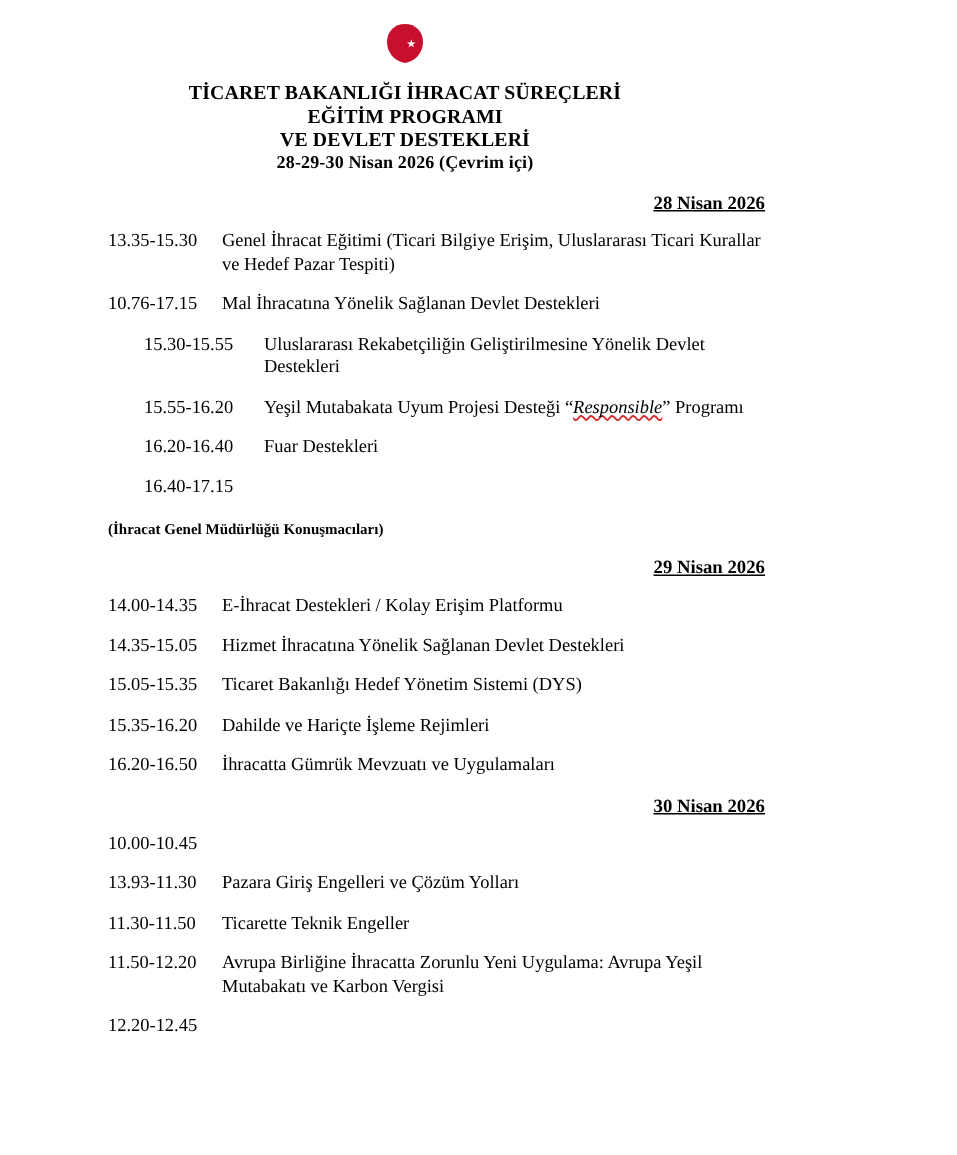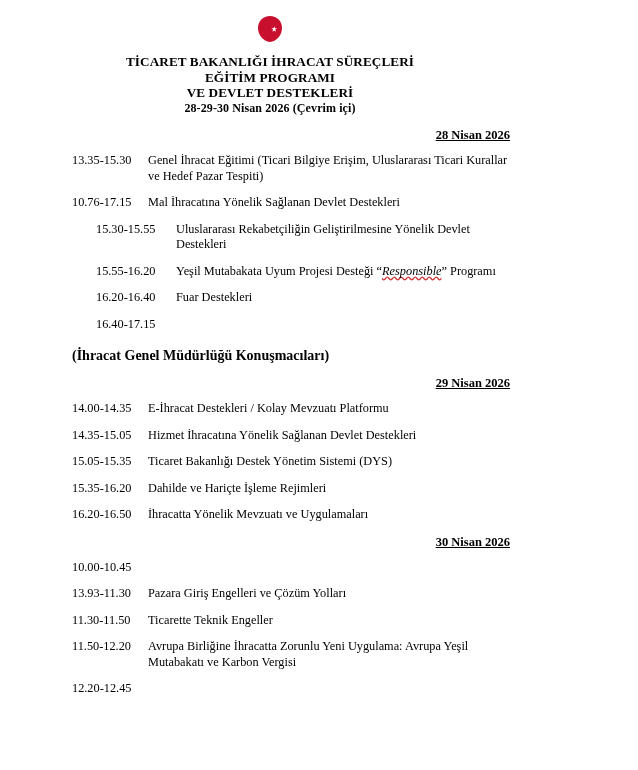--- a/index.html
+++ b/index.html
@@ -50,21 +50,21 @@
   .daterow {
     font-weight: bold;
     font-size: 12.5px;
     text-decoration: underline;
     margin-top: 12px;
     margin-bottom: 10px;
     text-align: right;
   }
   .note {
     font-weight: bold;
-    font-size: 14px;
+    font-size: 10px;
     margin-top: 16px;
     margin-bottom: 4px;
   }
   .item {
     display: flex;
     font-size: 12.3px;
     line-height: 15.5px;
     margin-bottom: 11px;
     align-items: flex-start;
   }
@@ -136,37 +136,37 @@
       <span class="desc">Fuar Destekleri</span>
     </div>
     <div class="item indent">
       <span class="time">16.40-17.15</span>
     </div>
     <div class="note">(İhracat Genel Müdürlüğü Konuşmacıları)</div>
 
     <div class="daterow">29 Nisan 2026</div>
     <div class="item">
       <span class="time">14.00-14.35</span>
-      <span class="desc">E-İhracat Destekleri / Kolay Mevzuatı Platformu</span>
+      <span class="desc">E-İhracat Destekleri / Kolay Erişim Platformu</span>
     </div>
     <div class="item">
       <span class="time">14.35-15.05</span>
       <span class="desc">Hizmet İhracatına Yönelik Sağlanan Devlet Destekleri</span>
     </div>
     <div class="item">
       <span class="time">15.05-15.35</span>
-      <span class="desc">Ticaret Bakanlığı Destek Yönetim Sistemi (DYS)</span>
+      <span class="desc">Ticaret Bakanlığı Hedef Yönetim Sistemi (DYS)</span>
     </div>
     <div class="item">
       <span class="time">15.35-16.20</span>
       <span class="desc">Dahilde ve Hariçte İşleme Rejimleri</span>
     </div>
     <div class="item">
       <span class="time">16.20-16.50</span>
-      <span class="desc">İhracatta Yönelik Mevzuatı ve Uygulamaları</span>
+      <span class="desc">İhracatta Gümrük Mevzuatı ve Uygulamaları</span>
     </div>
 
     <div class="daterow">30 Nisan 2026</div>
     <div class="item">
       <span class="time">10.00-10.45</span>
     </div>
     <div class="item">
       <span class="time">13.93-11.30</span>
       <span class="desc">Pazara Giriş Engelleri ve Çözüm Yolları</span>
     </div>

